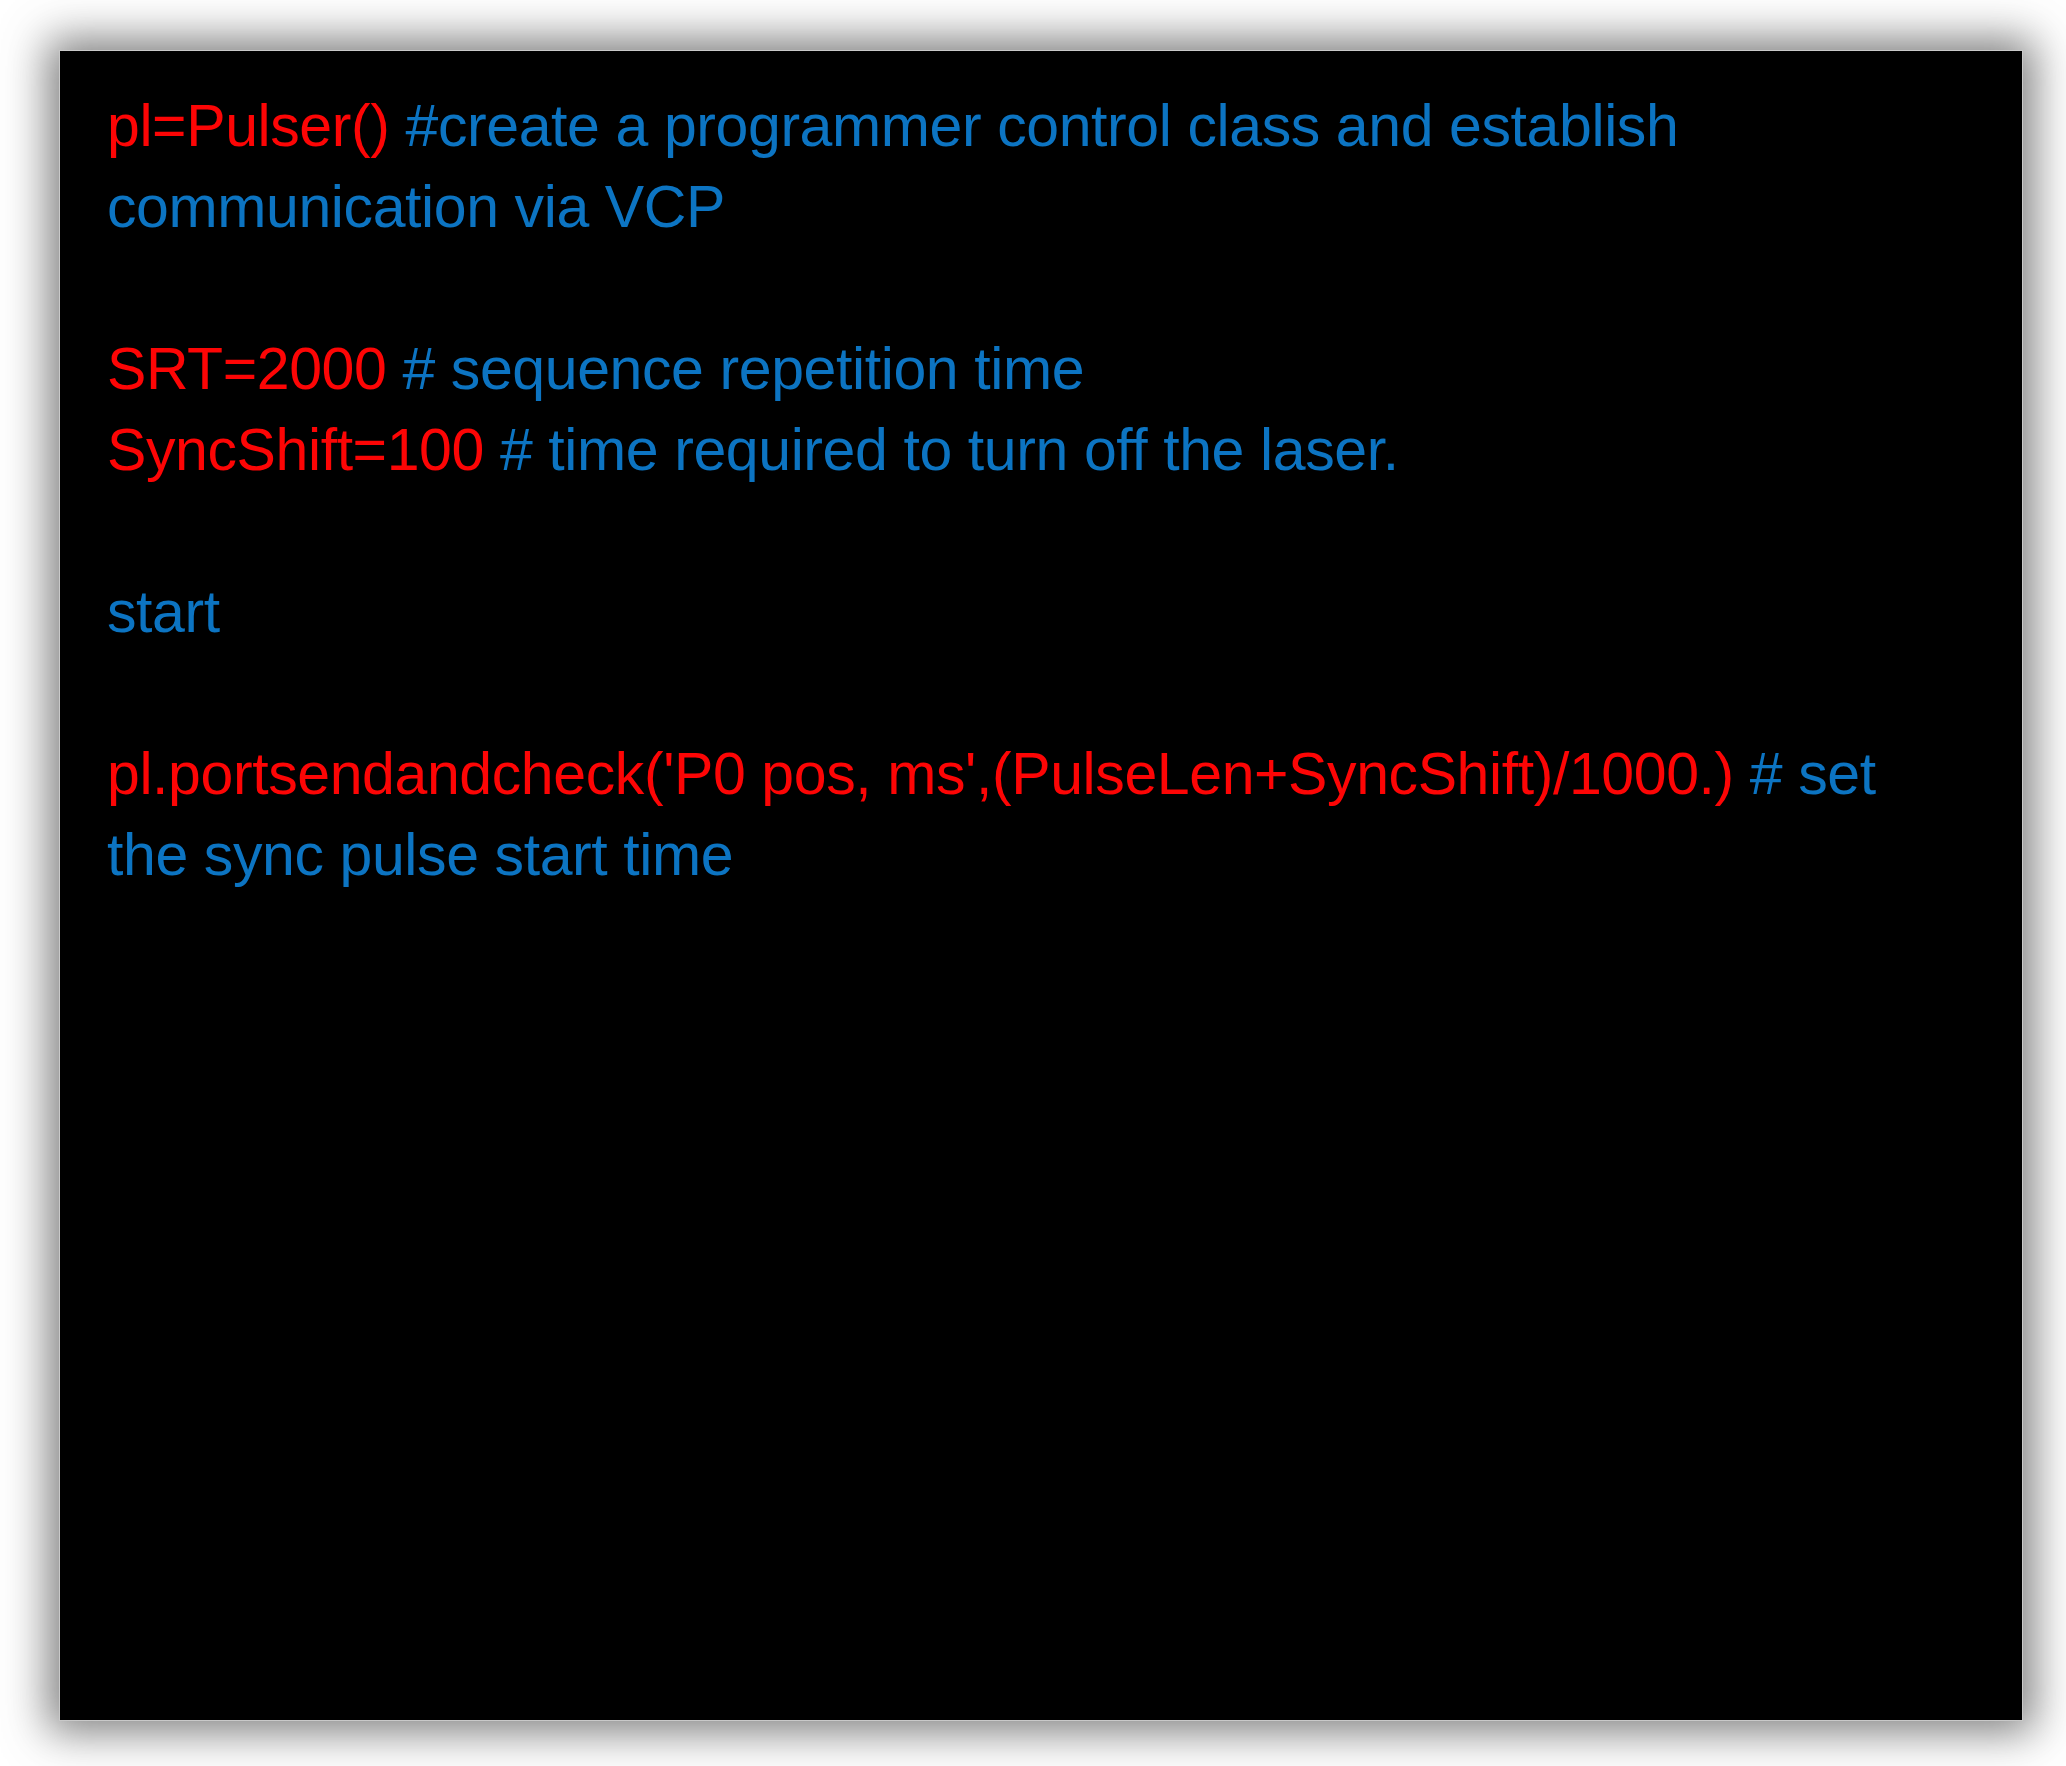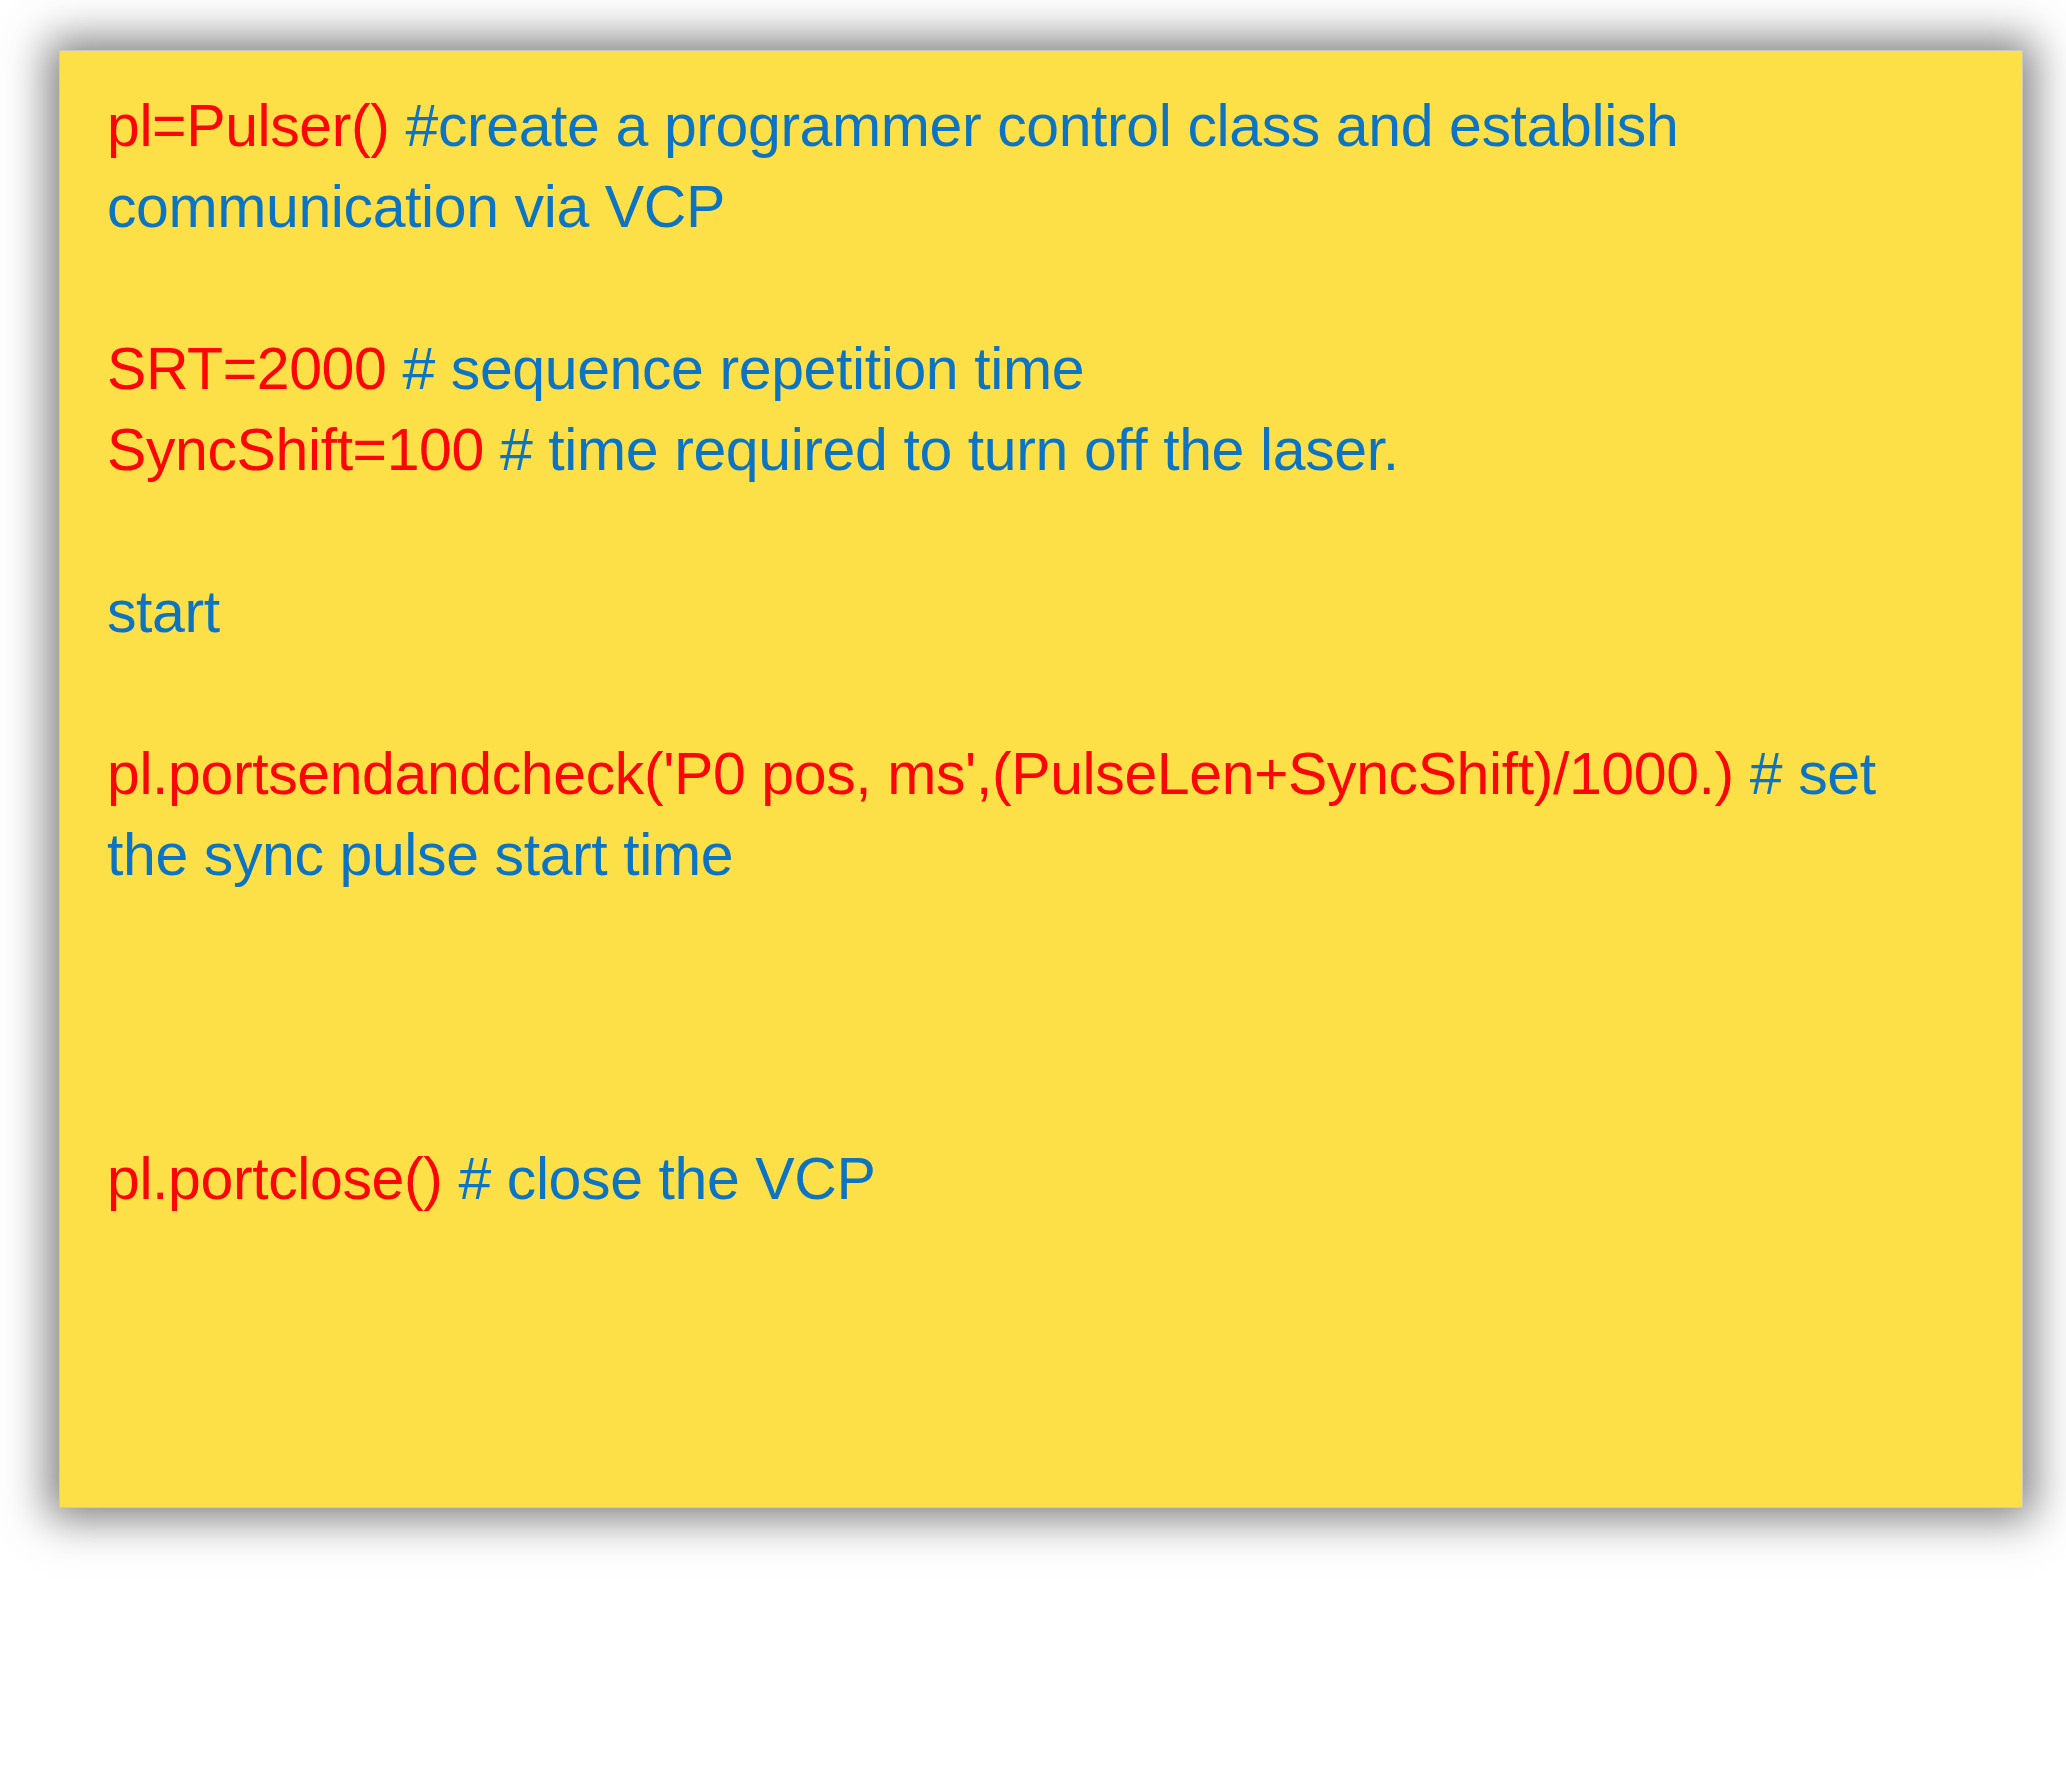--- a/index.html
+++ b/index.html
@@ -15,22 +15,22 @@
     position: relative;
     width: 2066px;
     height: 1767px;
     background: #ffffff;
   }
   .code-panel {
     position: absolute;
     left: 59px;
     top: 50px;
     width: 1964px;
-    height: 1458px;
-    background: #fde047;
+    height: 1671px;
+    background: #000000;
     box-shadow: 0 0 41px 10.6px rgba(90, 90, 90, 0.78);
     border: 0.8px solid #c9c9c9;
     box-sizing: border-box;
     padding: 35px 44px 0 47px;
     overflow: hidden;
   }
   .code-lines {
     width: 100%;
   }
   .code-line {
@@ -57,17 +57,16 @@
         <div class="code-line"><span class="seg-code">SRT=2000 </span><span class="seg-comment"># sequence repetition time</span></div>
         <div class="code-line"><span class="seg-code">SyncShift=100 </span><span class="seg-comment"># time required to turn off the laser.</span></div>
         <div class="code-line blank"></div>
         <div class="code-line"><span class="seg-comment">start</span></div>
         <div class="code-line blank"></div>
         <div class="code-line"><span class="seg-code">pl.portsendandcheck('P0 pos, ms',(PulseLen+SyncShift)/1000.) </span><span class="seg-comment"># set</span></div>
         <div class="code-line"><span class="seg-comment">the sync pulse start time</span></div>
         <div class="code-line blank"></div>
         <div class="code-line blank"></div>
         <div class="code-line blank"></div>
-        <div class="code-line"><span class="seg-code">pl.portclose() </span><span class="seg-comment"># close the VCP</span></div>
       </div>
   </div>
 </div>
 
 
 </body></html>

